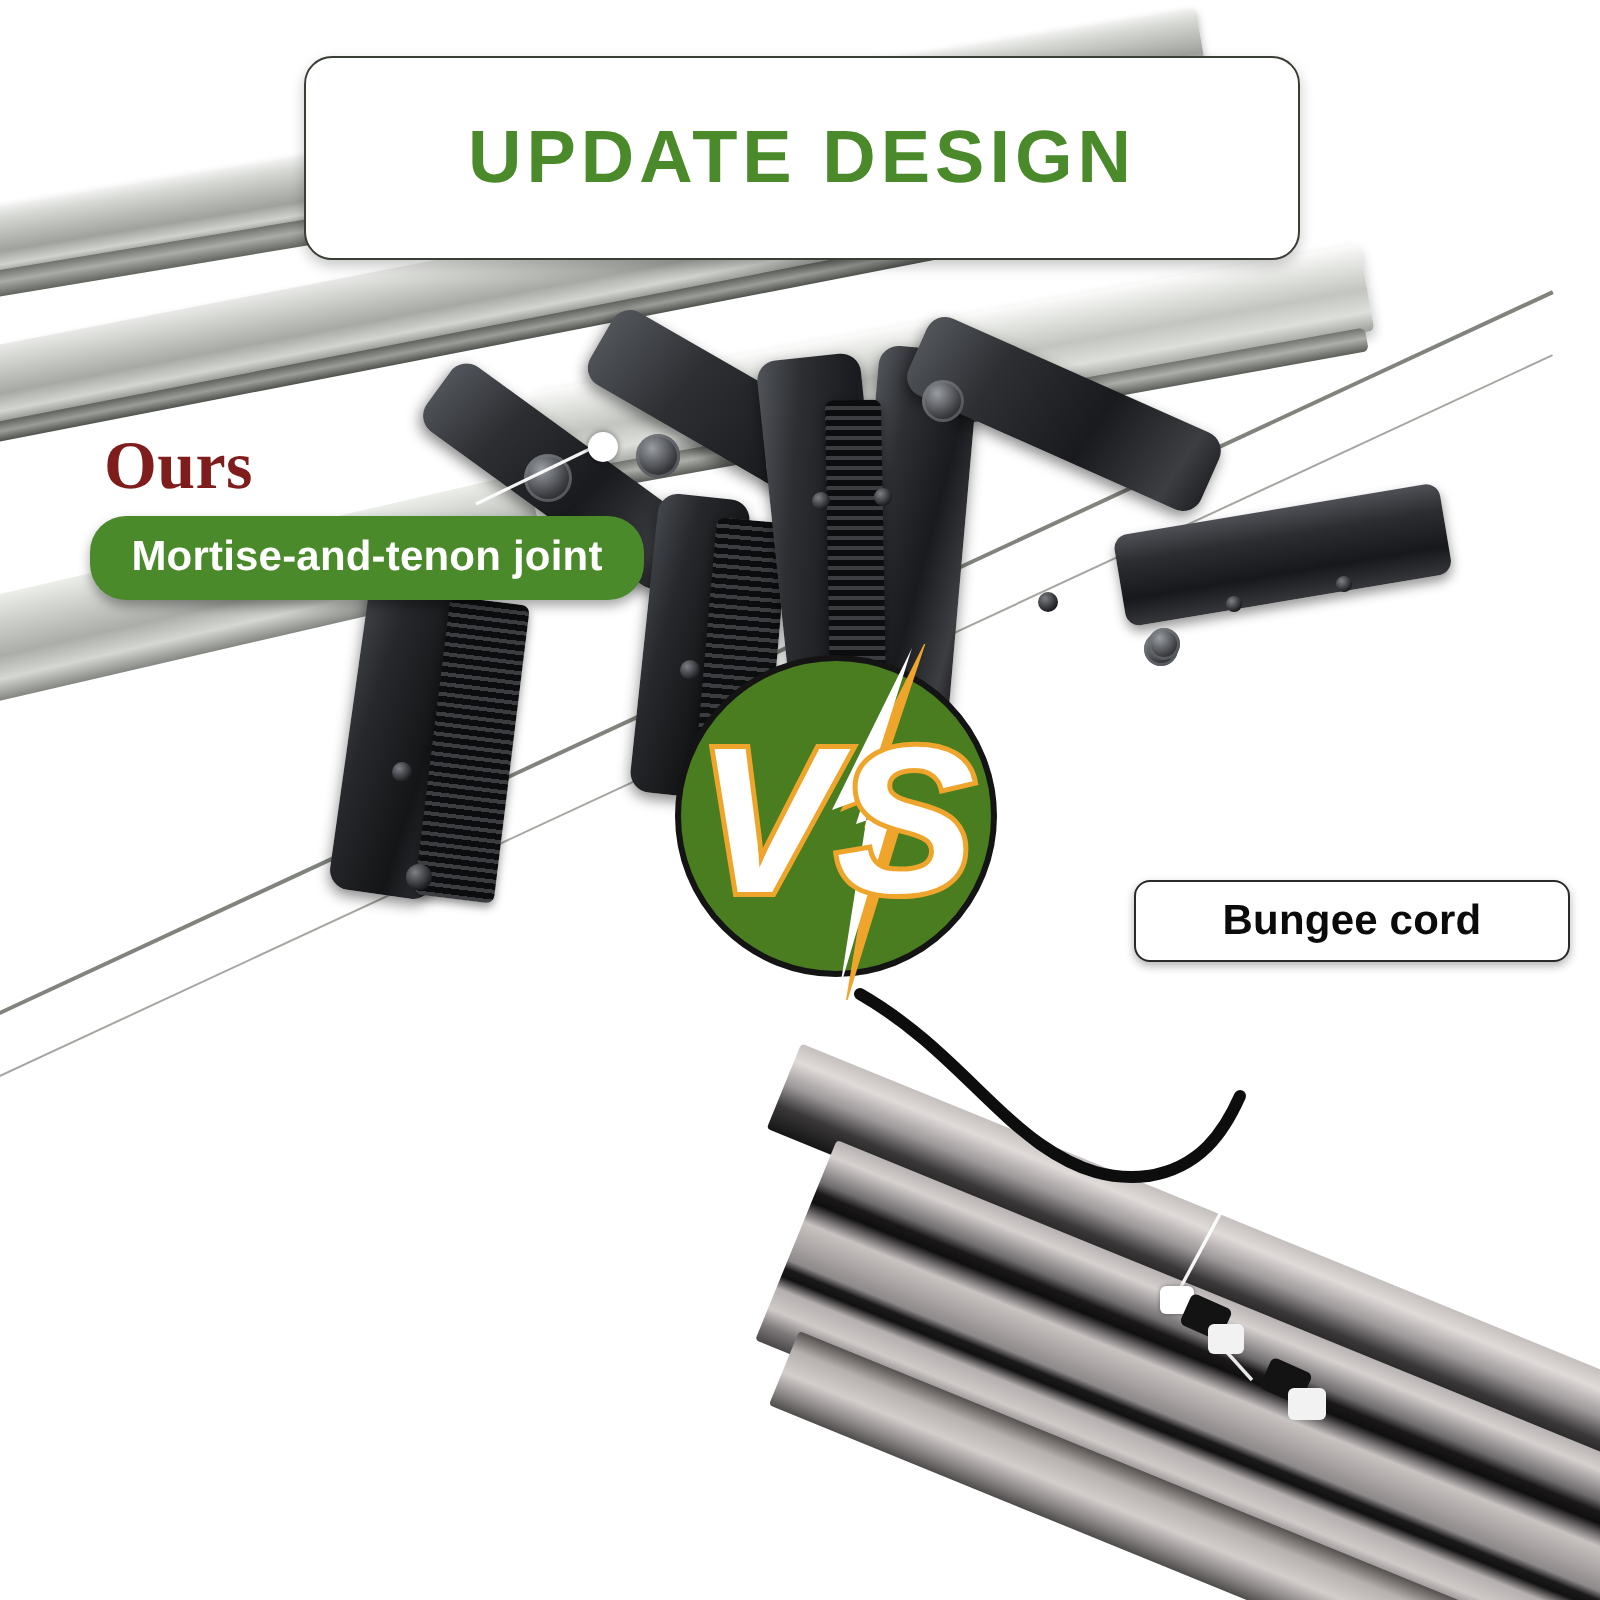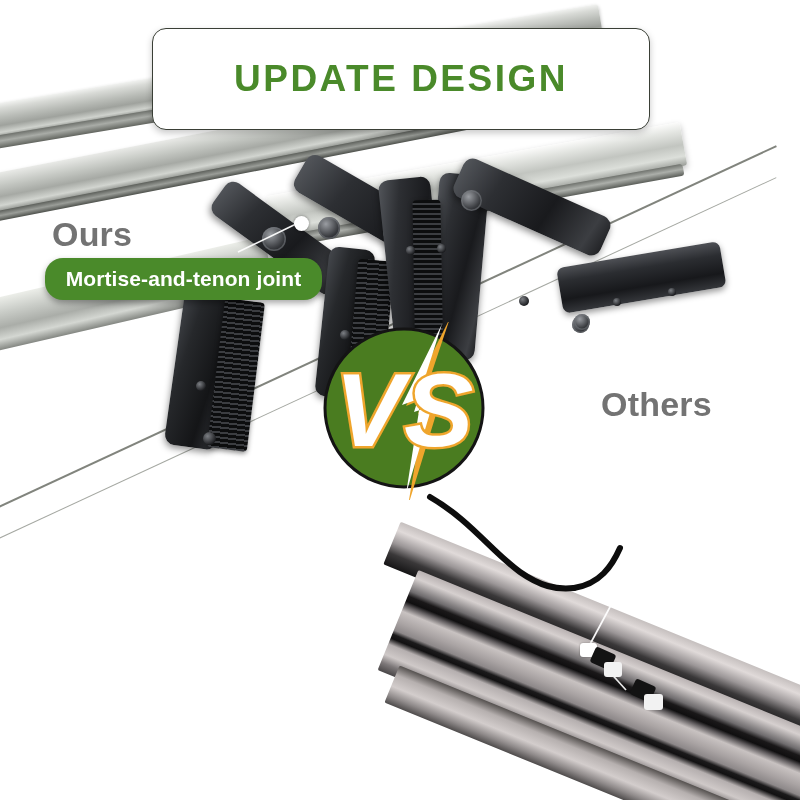--- a/index.html
+++ b/index.html
@@ -164,22 +164,23 @@
     letter-spacing:2.5px; line-height:1.05; white-space:nowrap;
   }
   .header-line2 {
     color:#4a8a2a; font-size:27px; font-weight:bold;
     letter-spacing:1.6px; line-height:1.05; white-space:nowrap;
   }
 
   
   .side-label {
     position:absolute; font-size:34px; font-weight:bold;
-    color:#737373; letter-spacing:.2px; white-space:nowrap;
+    color:#7f1d1d; letter-spacing:.2px; white-space:nowrap;
     text-shadow:0 1px 2px rgba(255,255,255,.5);
+    font-family:Liberation Serif, serif;
   }
   .label-ours { left:52px; top:215px; }
   .label-others { left:601px; top:385px; }
 
   .badge-green {
     position:absolute; left:45px; top:258px; width:277px; height:42px;
     background:#4a8a2a; border-radius:18px;
     box-shadow:0 3px 6px rgba(0,0,0,.35);
     display:flex; align-items:center; justify-content:center;text-align:center;
   }
@@ -197,21 +198,21 @@
     color:#0b0b0b; font-size:21px; font-weight:bold;
     letter-spacing:.1px; white-space:nowrap;
   }
   .callout-dot {
     position:absolute; width:15px; height:15px; border-radius:50%;
     background:#ffffff; box-shadow:0 0 3px rgba(0,0,0,.45);
   }
   .dot-ours { left:294px; top:216px; }
 
   
-  .vs-wrap { position:absolute; left:322px; top:322px; width:172px; height:178px; }
+  .vs-wrap { position:absolute; left:336px; top:322px; width:172px; height:178px; }
 
   
   .bottom-banner {
     position:absolute; left:0; top:725px; width:800px; height:75px;
     background:#000000;
     display:flex; align-items:center; justify-content:center;
   }
   .bottom-banner span {
     color:#ffffff; font-size:30px; font-weight:bold;
     letter-spacing:.1px; white-space:nowrap;
@@ -302,22 +303,24 @@
   <div class="header-box">
     <div class="header-line1">UPDATE  DESIGN</div>
   </div>
 
   <div class="side-label label-ours">Ours</div>
 
   <div class="badge-green">
     <span>Mortise-and-tenon joint</span>
   </div>
 
-  <div class="side-label label-others">Others</div>
-
+
+  <div class="badge-white">
+    <span>Bungee cord</span>
+  </div>
 
   <div class="vs-wrap">
     <svg width="172" height="178" viewBox="0 0 172 178">
       <circle cx="82" cy="86" r="79" fill="#4a7c20" stroke="#141414" stroke-width="3"></circle>
 
       <g>
         <path d="M 128 -4 L 96 92 L 116 86 L 86 184 L 104 76 L 84 84 Z" fill="#efa52c"></path>
         <path d="M 120 2 L 92 90 L 110 84 L 84 172 L 99 76 L 80 83 Z" fill="#ffffff"></path>
       </g>
 

